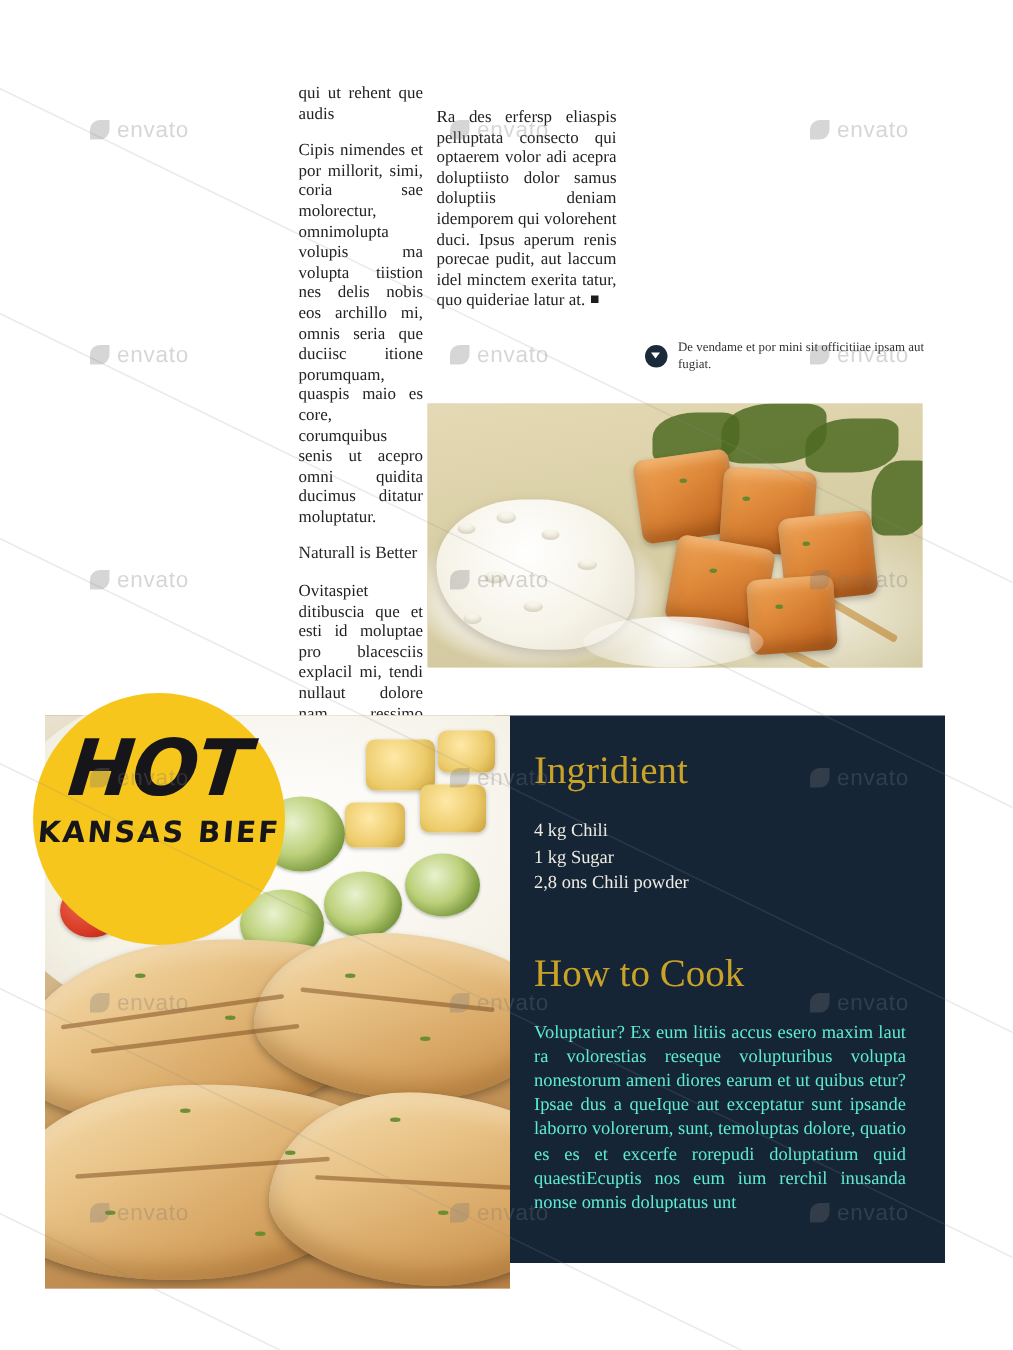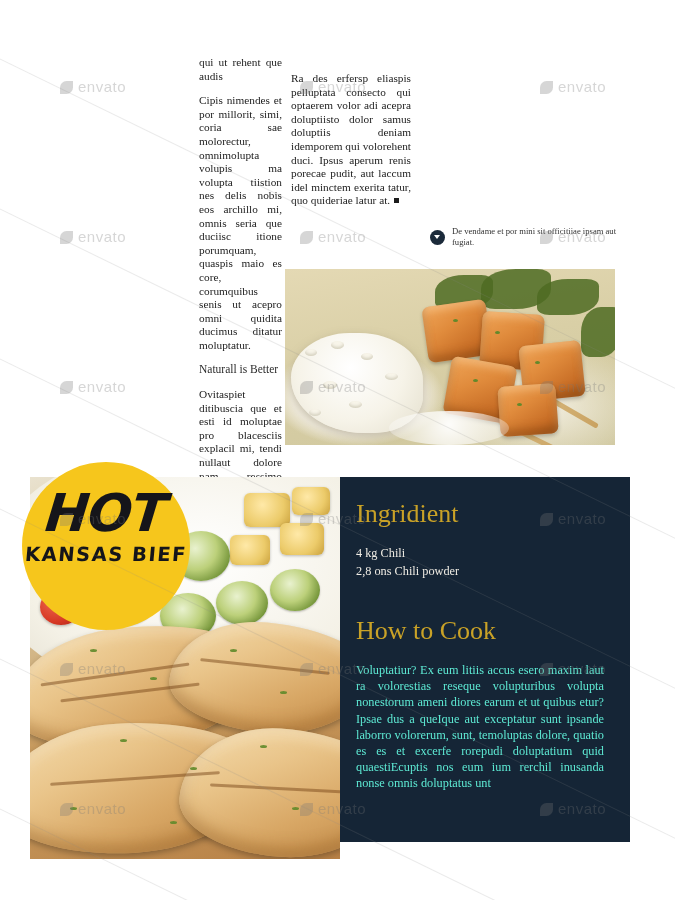--- a/index.html
+++ b/index.html
@@ -358,20 +358,21 @@
     <div class="sal-herb" style="left:188px;top:110px;"></div>
     <div class="sal-herb" style="left:232px;top:134px;"></div>
 
     <div style="position:absolute;left:104px;top:142px;width:120px;height:34px;border-radius:50%;background:radial-gradient(circle at 50% 40%,rgba(255,255,255,.95),rgba(255,255,255,.25));"></div>
   </div>
 
   <div id="recipe-panel">
     <h2 id="ingredient-title">Ingridient</h2>
     <ul id="ingredient-list">
       <li>4 kg Chili</li>
+      <li>1 kg Sugar</li>
       <li>2,8 ons Chili powder</li>
     </ul>
     <h2 id="howto-title">How to Cook</h2>
     <p id="howto-body">Voluptatiur? Ex eum litiis accus esero maxim laut ra volorestias reseque volupturibus volupta nonestorum ameni diores earum et ut quibus etur? Ipsae dus a queIque aut exceptatur sunt ipsande laborro volorerum, sunt, temoluptas dolore, quatio es es et excerfe rorepudi doluptatium quid quaestiEcuptis nos eum ium rerchil inusanda nonse omnis doluptatus unt</p>
   </div>
 
   <div id="photo-meat">
     <div class="meat-bg"></div>
 
     <div style="position:absolute;left:-40px;top:-36px;width:420px;height:260px;border-radius:50%;background:radial-gradient(ellipse at 50% 45%,#ffffff 0%,#f4f1e6 60%,#ded9c8 100%);"></div>

